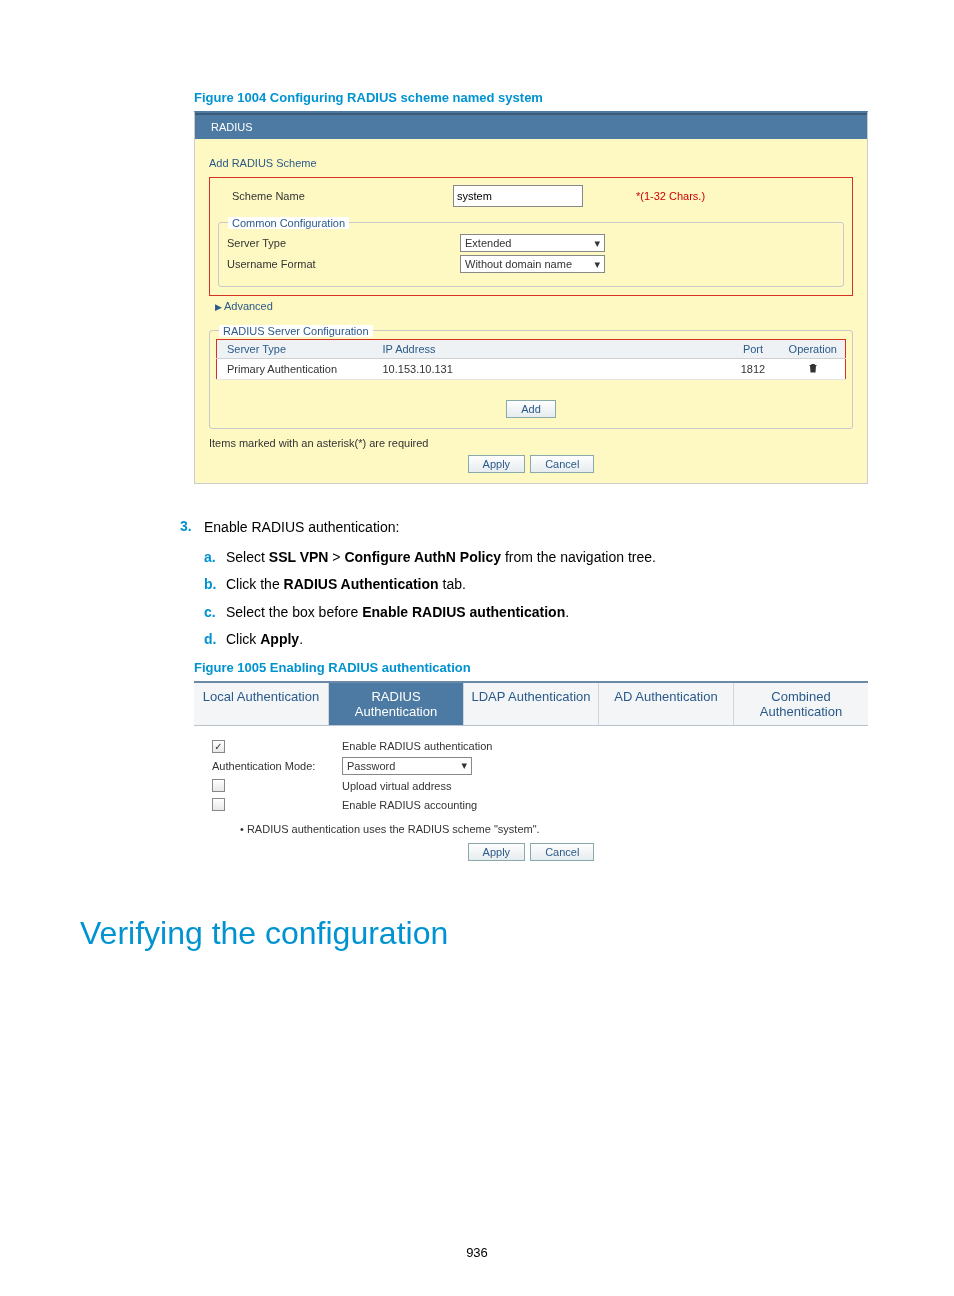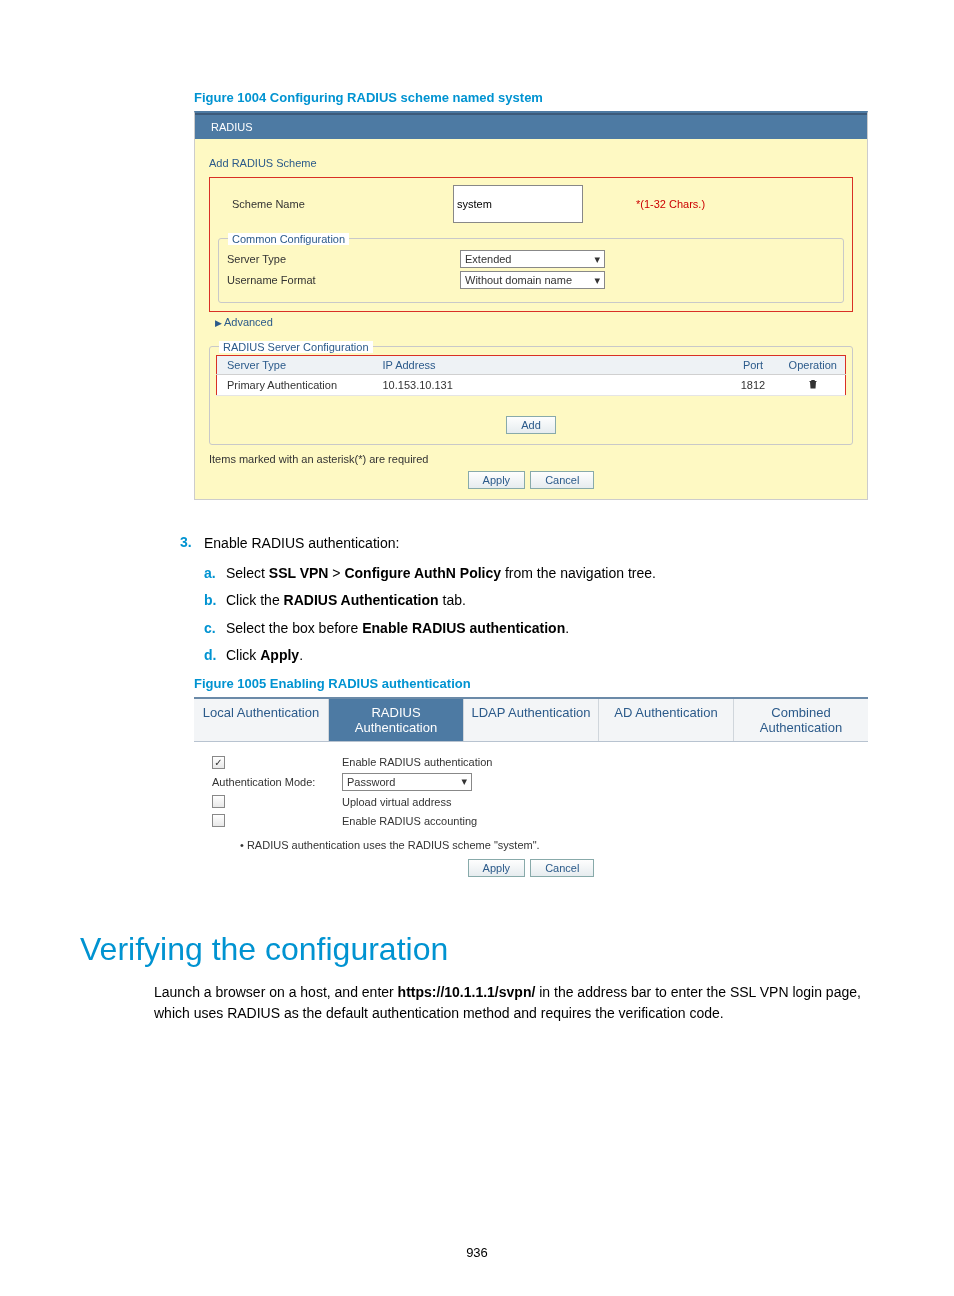--- a/index.html
+++ b/index.html
@@ -46,21 +46,21 @@
     }
     .add-scheme-title {
       color: #2b5a8a;
       font-size: 11px;
       margin: 8px 0 8px 0;
     }
     .redbox { border: 1px solid #d93025; padding: 4px 8px 8px 8px; margin-bottom: 4px; }
     .row { display: flex; align-items: center; margin: 3px 0; gap: 45px; }
     .row .lbl { width: 190px; padding-left: 14px; }
     .row input.txt, .row .sel {
-      border: 1px solid #888; font-size: 11px; padding: 18px 3px; height: 18px;
+      border: 1px solid #888; font-size: 11px; padding: 10px 3px; height: 18px;
       background: #fff;
     }
     .row input.txt { width: 130px; }
     .row .sel { width: 145px; display: inline-flex; align-items: center; justify-content: space-between; padding: 0 4px; }
     .row .hint { color: #c00; margin-left: 8px; font-size: 11px; }
     .fieldset-label {
       color: #2b5a8a; font-size: 11px; margin-left: 10px;
       position: relative; top: 7px; background: #fff; padding: 0 4px;
     }
     .fieldset-box {
@@ -272,19 +272,16 @@
       </div>
       <div class="note-bullet">RADIUS authentication uses the RADIUS scheme "system".</div>
       <div class="apply-cancel">
         <button class="btn">Apply</button>
         <button class="btn">Cancel</button>
       </div>
     </div>
   </div>
 
   <h1 class="h1-verify">Verifying the configuration</h1>
-  <p class="body-para">
-    <span>Launch a browser on a host, and enter </span><span class="bold">https://10.1.1.1/svpn/</span><span> in the address bar to enter the SSL VPN login page, which uses RADIUS as the default authentication method and requires the verification code.</span>
-  </p>
 
 </div>
 
 <div class="page-number">936</div>
 
 </body></html>

